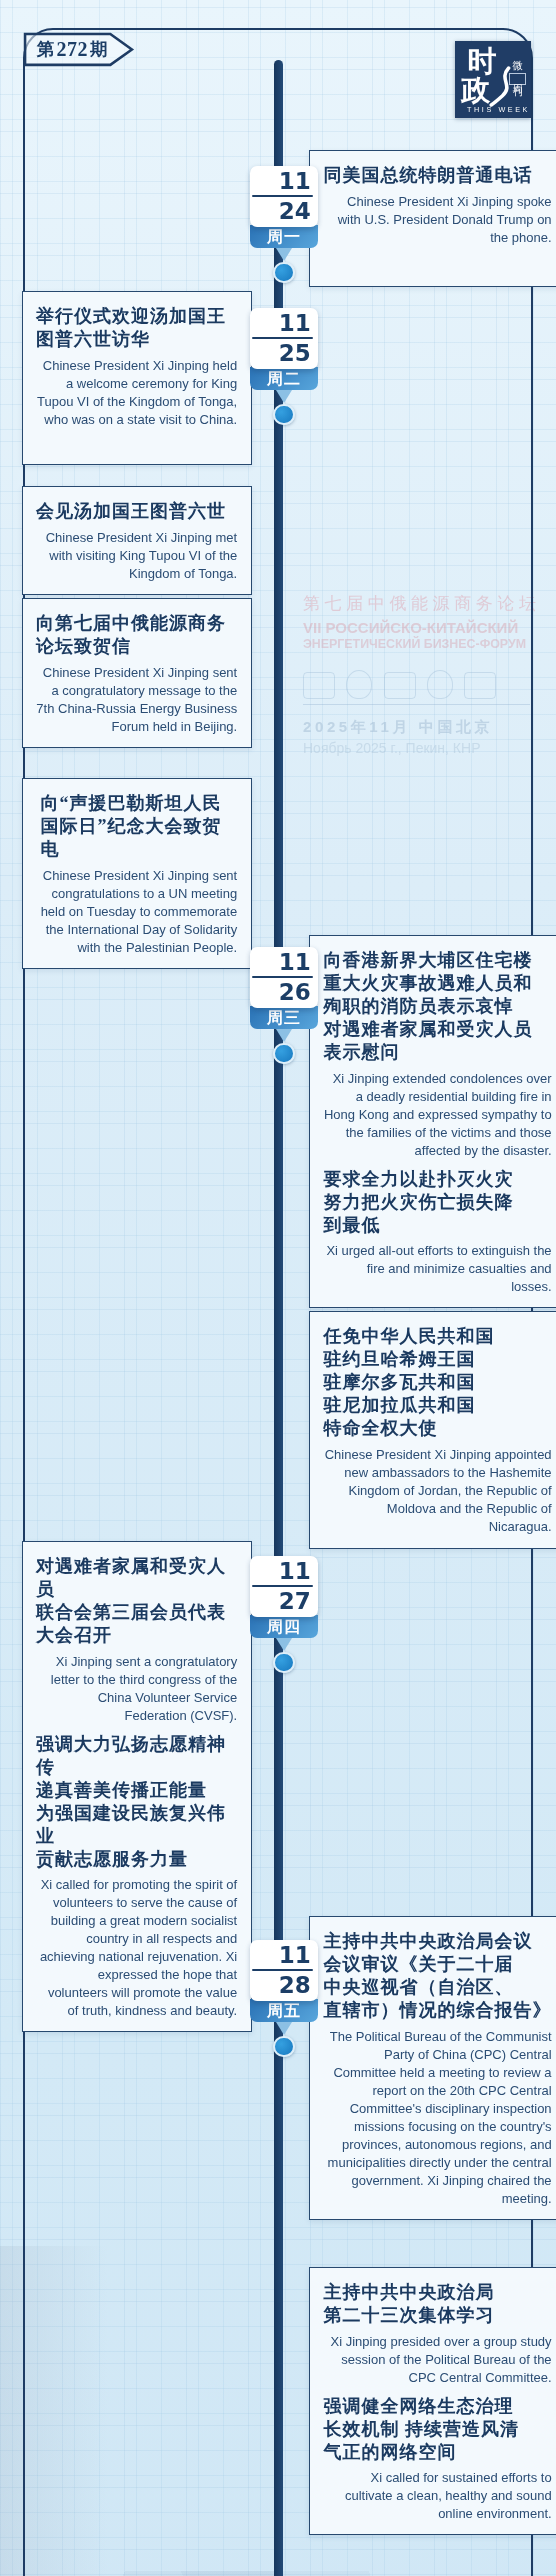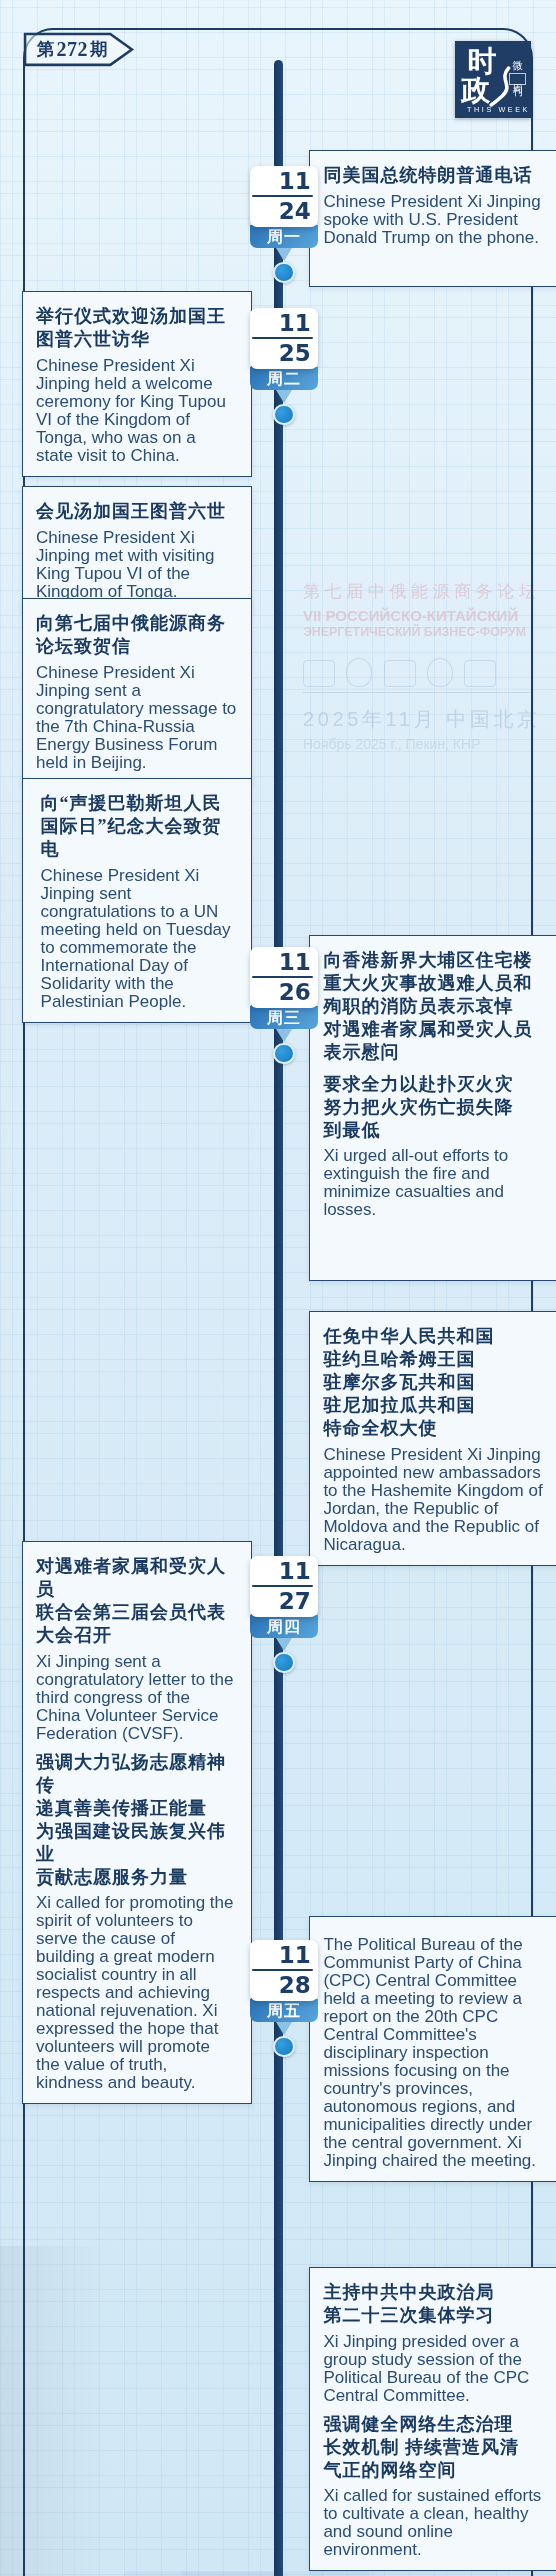--- a/index.html
+++ b/index.html
@@ -69,31 +69,31 @@
   #card-l4{top:778px;min-height:158px;padding-left:18px;}
   #card-r2{top:935px;min-height:346px;}
   #card-r3{top:1311px;min-height:238px;}
   #card-l5{top:1541px;}
   #card-r4{top:1916px;}
   #card-r5{top:2267px;min-height:242px;}
   .sec + .sec{margin-top:8.2px;}
   .sec-t{font-family:"Liberation Serif","DejaVu Serif",serif;font-weight:700;color:#1b3a60;
     font-size:18px;line-height:23px;letter-spacing:1px;white-space:pre-line;}
   .sec-b{font-family:"Liberation Sans","DejaVu Sans",sans-serif;color:#2b4d74;
-    font-size:17px;line-height:18px;margin-top:5.2px;}
+    font-size:13px;line-height:18px;margin-top:5.2px;text-align:right;}
   
   .wm{position:absolute;left:303px;top:580px;width:227px;z-index:0;pointer-events:none;}
-  .wm .zh{font-family:"Liberation Serif",serif;font-size:17px;letter-spacing:4.6px;color:rgba(222,158,170,.45);white-space:nowrap;}
+  .wm .zh{font-family:"Liberation Serif",serif;font-size:17px;letter-spacing:4.6px;color:rgba(222,158,170,.45);white-space:nowrap;margin-top:12px;}
   .wm .ru1{font:800 15px/17.5px "Liberation Sans",sans-serif;color:rgba(214,150,162,.40);margin-top:4.1px;white-space:nowrap;}
   .wm .ru2{font:800 12.4px/15.5px "Liberation Sans",sans-serif;color:rgba(214,150,162,.38);white-space:nowrap;}
   .wm .icons{margin-top:17.5px;display:flex;align-items:flex-end;gap:11.3px;}
   .wm .ic{width:30px;height:25px;border:1px solid rgba(150,180,210,.35);border-radius:4.1px;}
   .wm .ic.round{border-radius:50% 50% 45% 45%;width:24px;height:27px;}
   .wm .rule{height:1px;background:rgba(150,180,210,.4);margin-top:5.2px;}
-  .wm .dzh{margin-top:13.4px;font-family:"Liberation Sans",sans-serif;font-size:20px;letter-spacing:3.6px;color:rgba(160,185,210,.5);white-space:nowrap;}
+  .wm .dzh{margin-top:13.4px;font-family:"Liberation Sans",sans-serif;font-size:15px;letter-spacing:3.6px;color:rgba(160,185,210,.5);white-space:nowrap;font-weight:bold;}
   .wm .dru{font-size:14px;color:rgba(170,195,215,.45);margin-top:3.1px;white-space:nowrap;}
   
   .ph1{position:absolute;left:0;top:2246px;width:108px;height:340px;z-index:0;
     background:linear-gradient(90deg,rgba(140,155,175,.16),rgba(140,155,175,0));}
   .ph2{position:absolute;left:0;top:2571px;width:556px;height:149px;z-index:0;
     background:
       linear-gradient(115deg, transparent 20%, rgba(120,150,180,.10) 20% 45%, transparent 45%),
       linear-gradient(245deg, transparent 30%, rgba(120,150,180,.08) 30% 60%, transparent 60%);}
 </style>
 </head>
@@ -235,20 +235,21 @@
     </div>
   </div>
 
   <div class="card right" id="card-r2">
     <div class="sec">
       <div class="sec-t">向香港新界大埔区住宅楼
 重大火灾事故遇难人员和
 殉职的消防员表示哀悼
 对遇难者家属和受灾人员
 表示慰问</div>
+      <div class="sec-b">Xi Jinping extended condolences over a deadly residential building fire in Hong Kong and expressed sympathy to the families of the victims and those affected by the disaster.</div>
     </div>
     <div class="sec">
       <div class="sec-t">要求全力以赴扑灭火灾
 努力把火灾伤亡损失降
 到最低</div>
       <div class="sec-b">Xi urged all-out efforts to extinguish the fire and minimize casualties and losses.</div>
     </div>
   </div>
 
   <div class="card right" id="card-r3">
@@ -273,20 +274,24 @@
       <div class="sec-t">强调大力弘扬志愿精神传
 递真善美传播正能量
 为强国建设民族复兴伟业
 贡献志愿服务力量</div>
       <div class="sec-b">Xi called for promoting the spirit of volunteers to serve the cause of building a great modern socialist country in all respects and achieving national rejuvenation. Xi expressed the hope that volunteers will promote the value of truth, kindness and beauty.</div>
     </div>
   </div>
 
   <div class="card right" id="card-r4">
     <div class="sec">
+      <div class="sec-t">主持中共中央政治局会议
+会议审议《关于二十届
+中央巡视省（自治区、
+直辖市）情况的综合报告》</div>
       <div class="sec-b">The Political Bureau of the Communist Party of China (CPC) Central Committee held a meeting to review a report on the 20th CPC Central Committee's disciplinary inspection missions focusing on the country's provinces, autonomous regions, and municipalities directly under the central government. Xi Jinping chaired the meeting.</div>
     </div>
   </div>
 
   <div class="card right" id="card-r5">
     <div class="sec">
       <div class="sec-t">主持中共中央政治局
 第二十三次集体学习</div>
       <div class="sec-b">Xi Jinping presided over a group study session of the Political Bureau of the CPC Central Committee.</div>
     </div>

